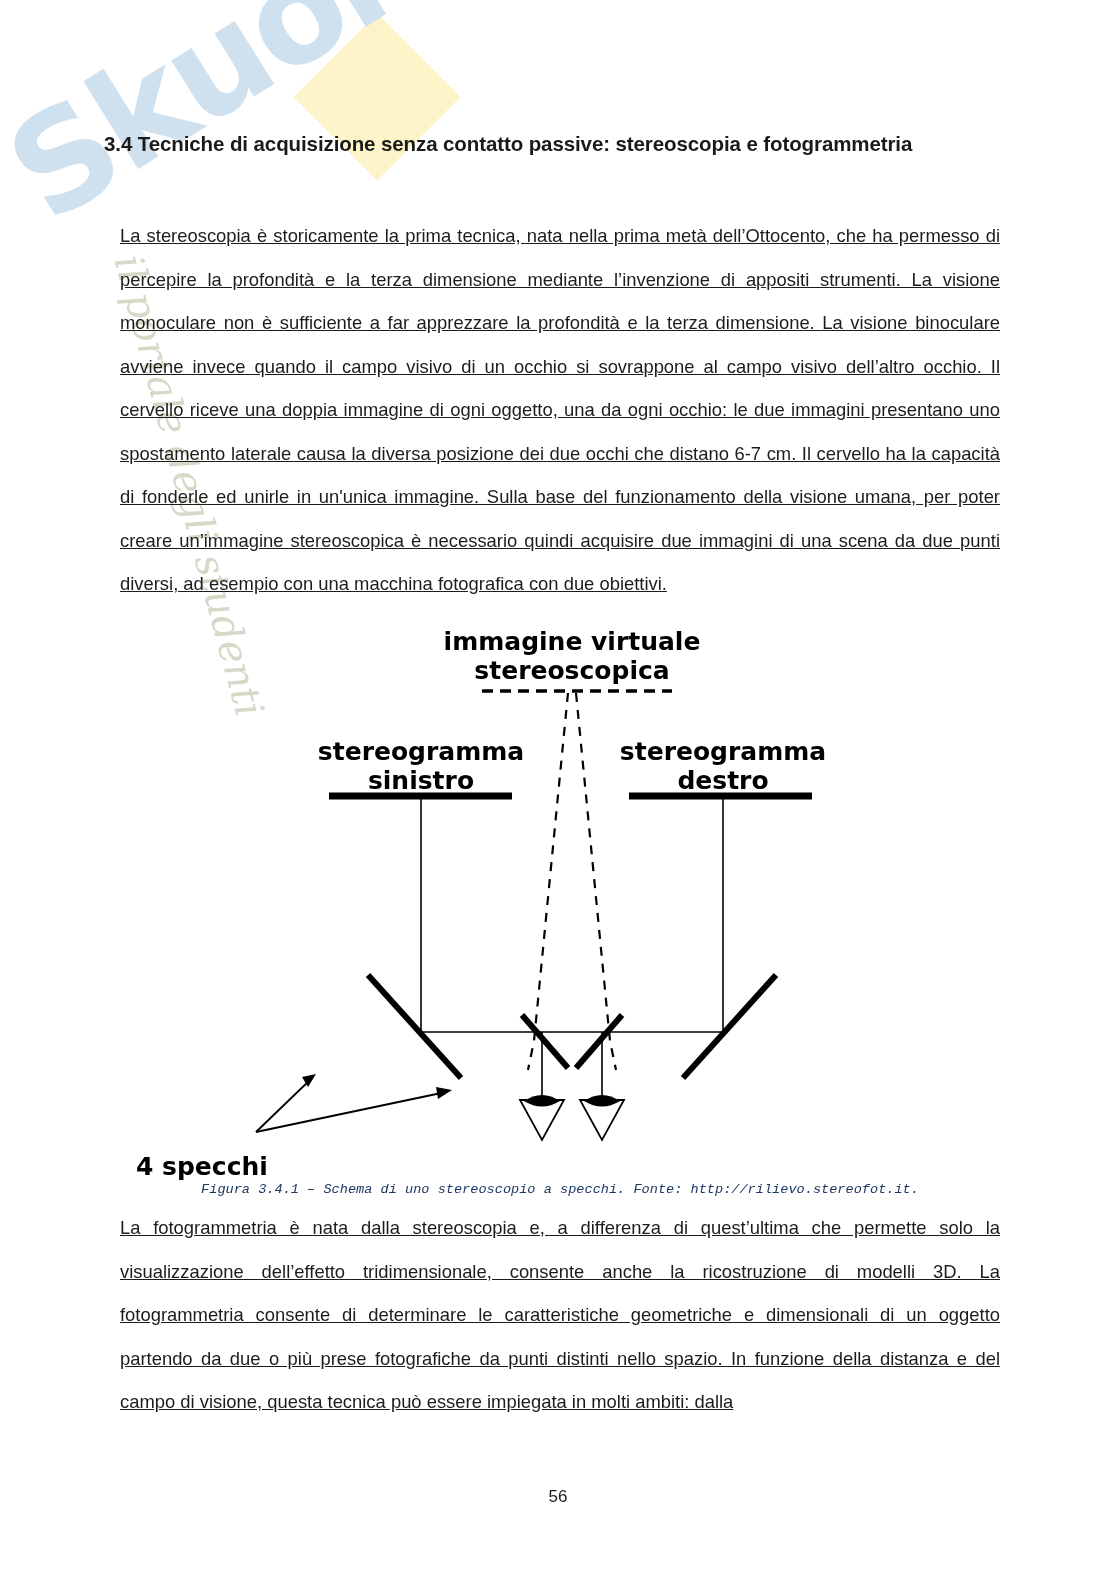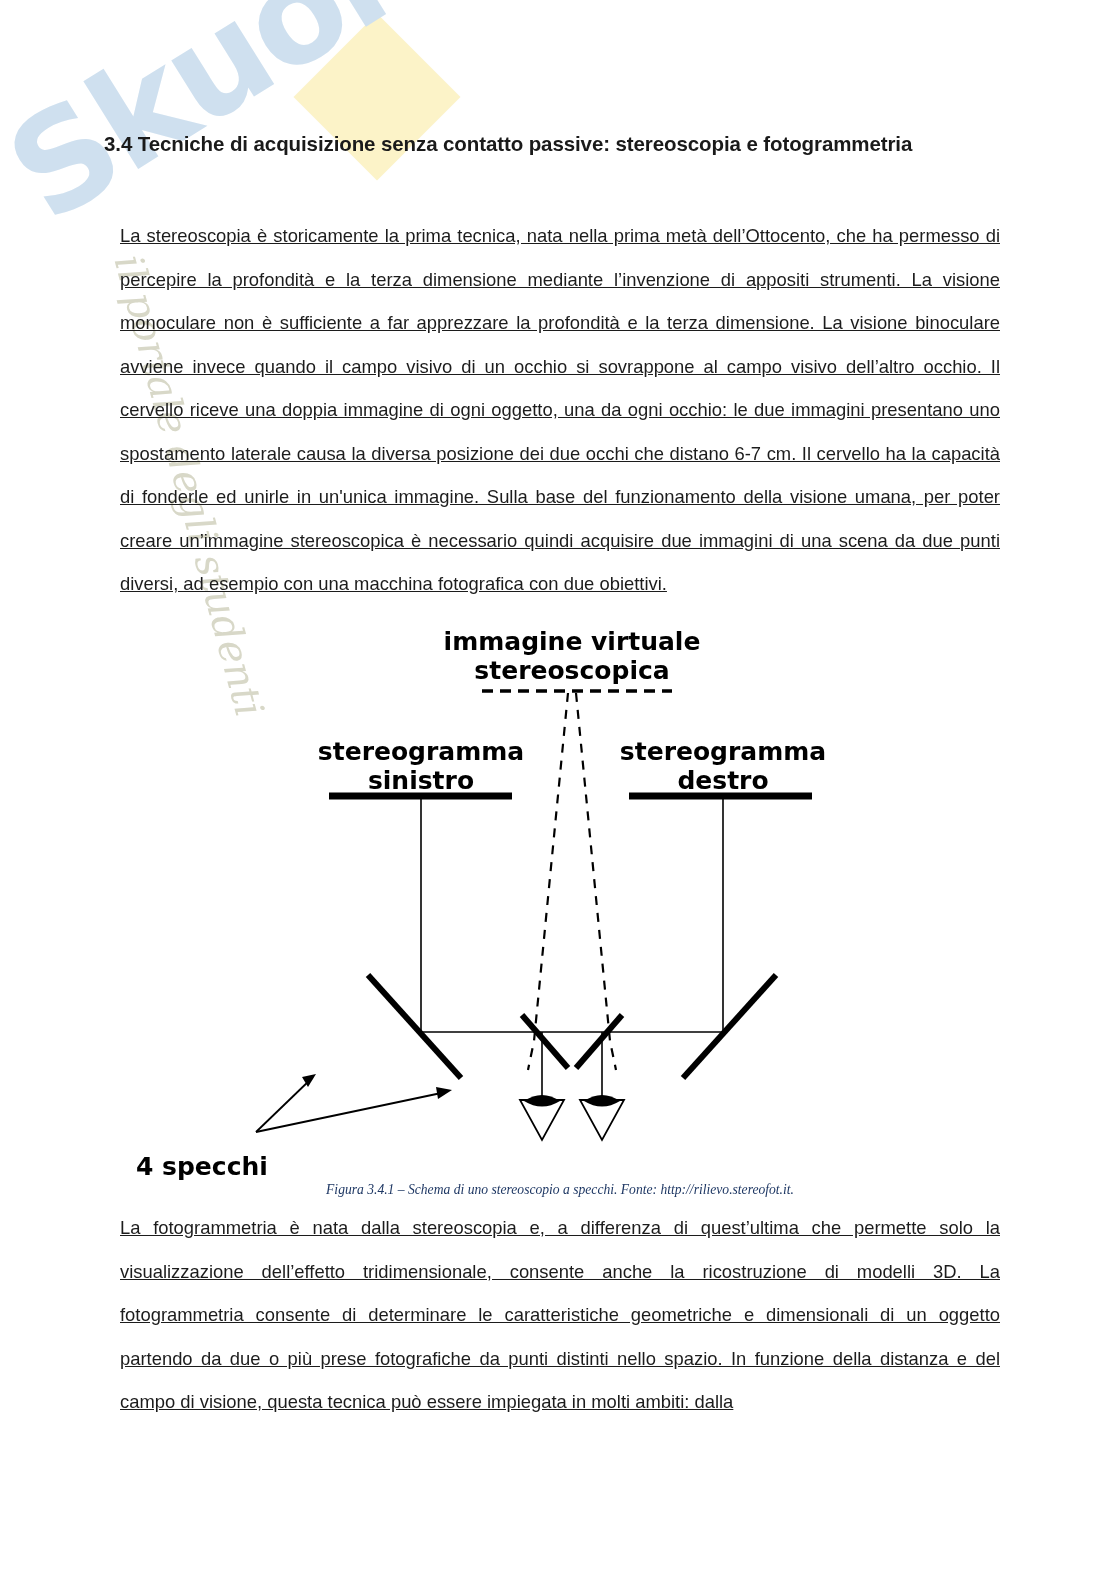--- a/index.html
+++ b/index.html
@@ -107,21 +107,21 @@
   .figure svg { display: block; }
   .caption {
     position: absolute;
     left: 0;
     top: 1182px;
     width: 912px;
     text-align: center;
     font-size: 13.6px;
     font-style: italic;
     color: #1f3864;
-    font-family: Liberation Serif, serif;
+    font-family: Liberation Mono, monospace;
   }
 
   
   .page-number {
     position: absolute;
     left: 0;
     top: 1487px;
     width: 1116px;
     text-align: center;
     font-size: 17px;
@@ -202,14 +202,15 @@
     </div>
 
     <div class="caption" style="color: rgb(31, 56, 100);">Figura 3.4.1 – Schema di uno stereoscopio a specchi. Fonte: http://rilievo.stereofot.it.</div>
 
     <div class="para para-2">
       <p>La fotogrammetria è nata dalla stereoscopia e, a differenza di quest’ultima che permette solo la visualizzazione dell’effetto tridimensionale, consente anche la ricostruzione di modelli 3D. La fotogrammetria consente di determinare le caratteristiche geometriche e dimensionali di un oggetto partendo da due o più prese fotografiche da punti distinti nello spazio. In funzione della distanza e del campo di visione, questa tecnica può essere impiegata in molti ambiti: dalla</p>
     </div>
 
   </div>
 
+  <div class="page-number">56</div>
 
 </div>
 
 </body></html>

